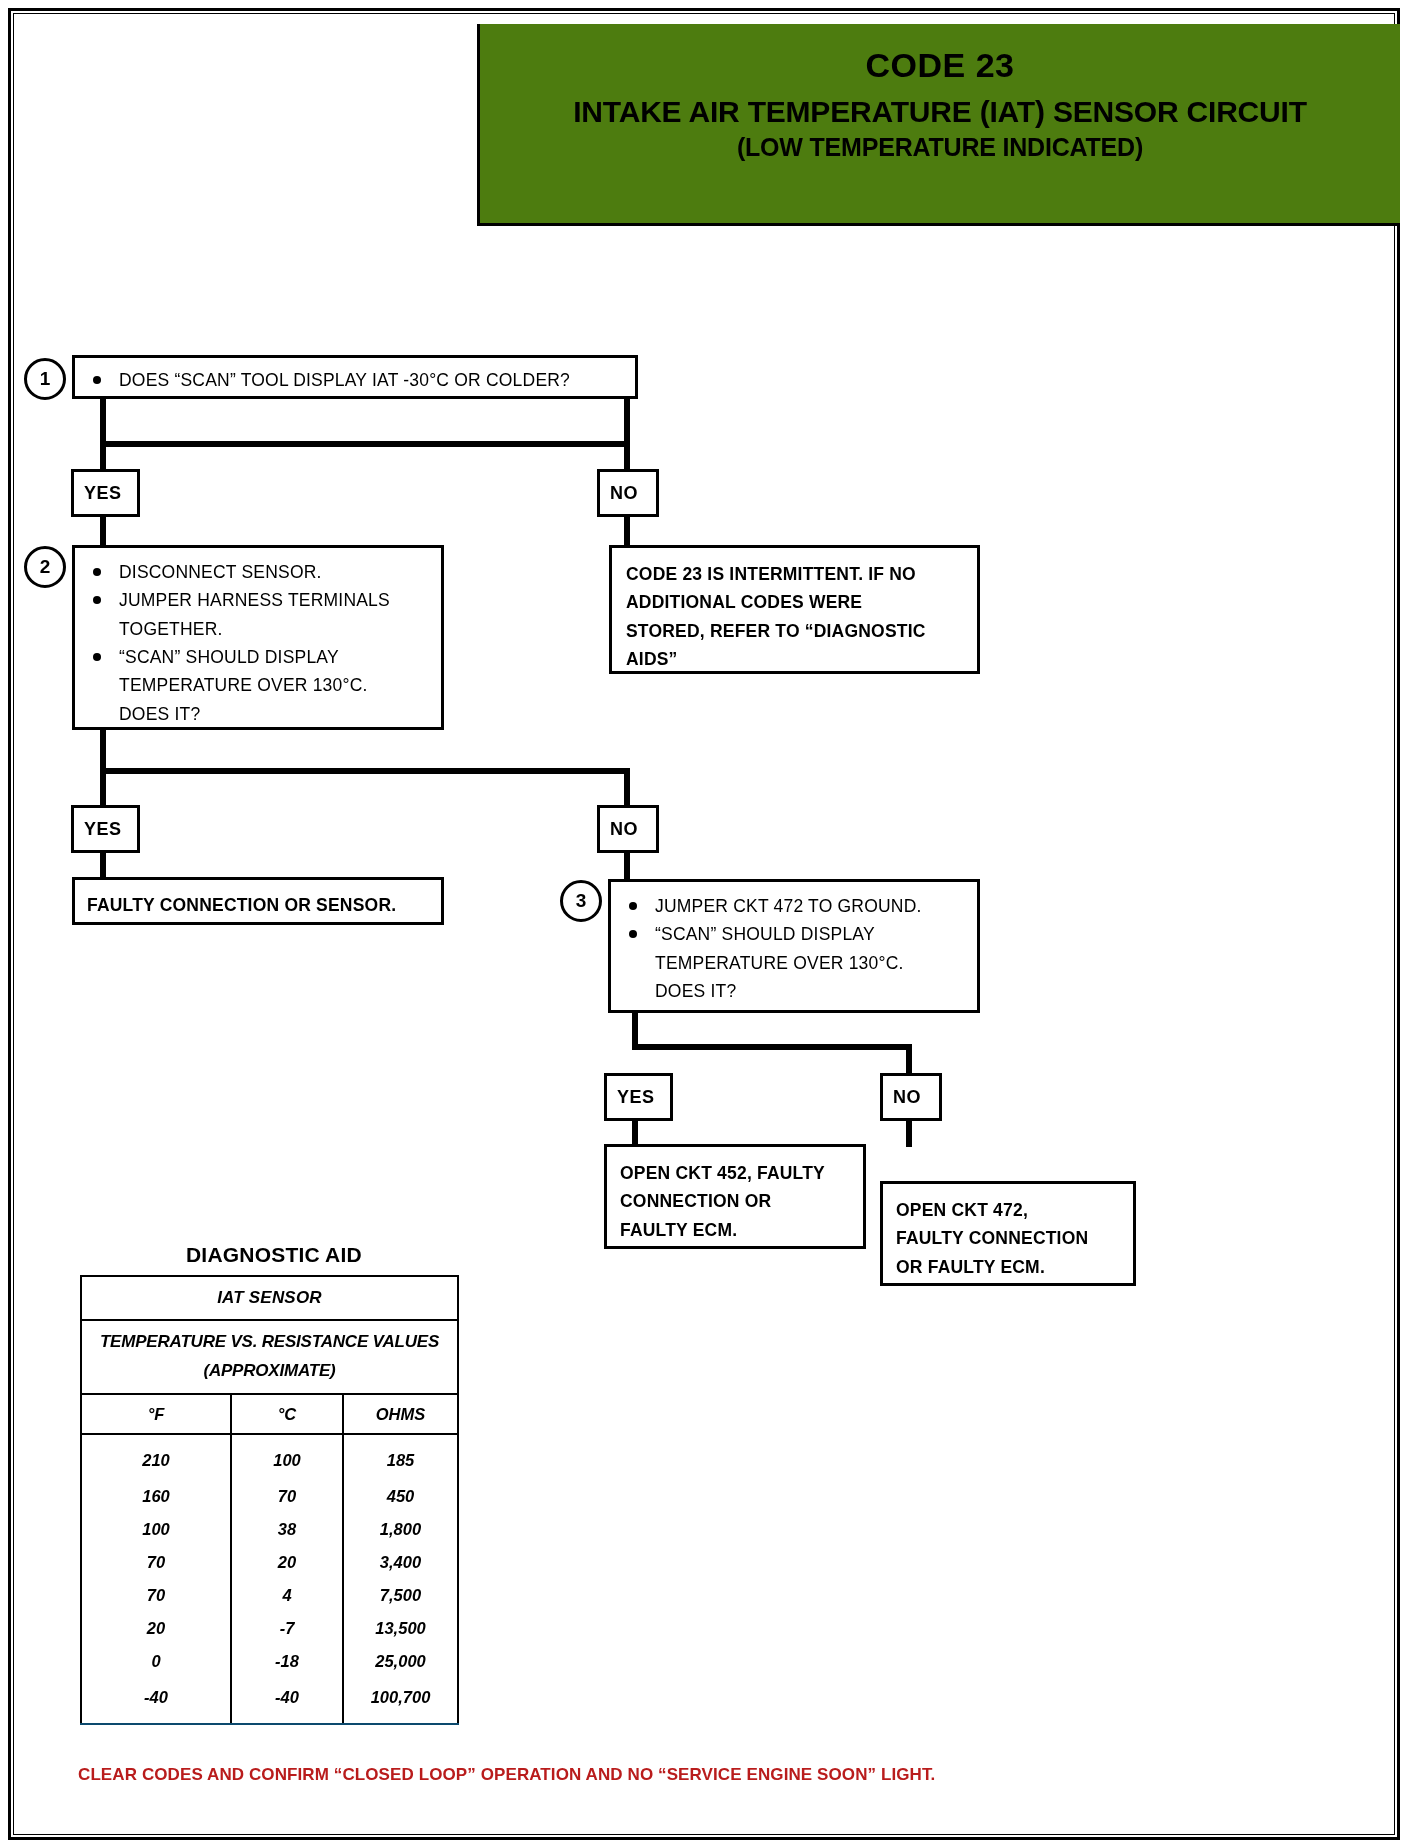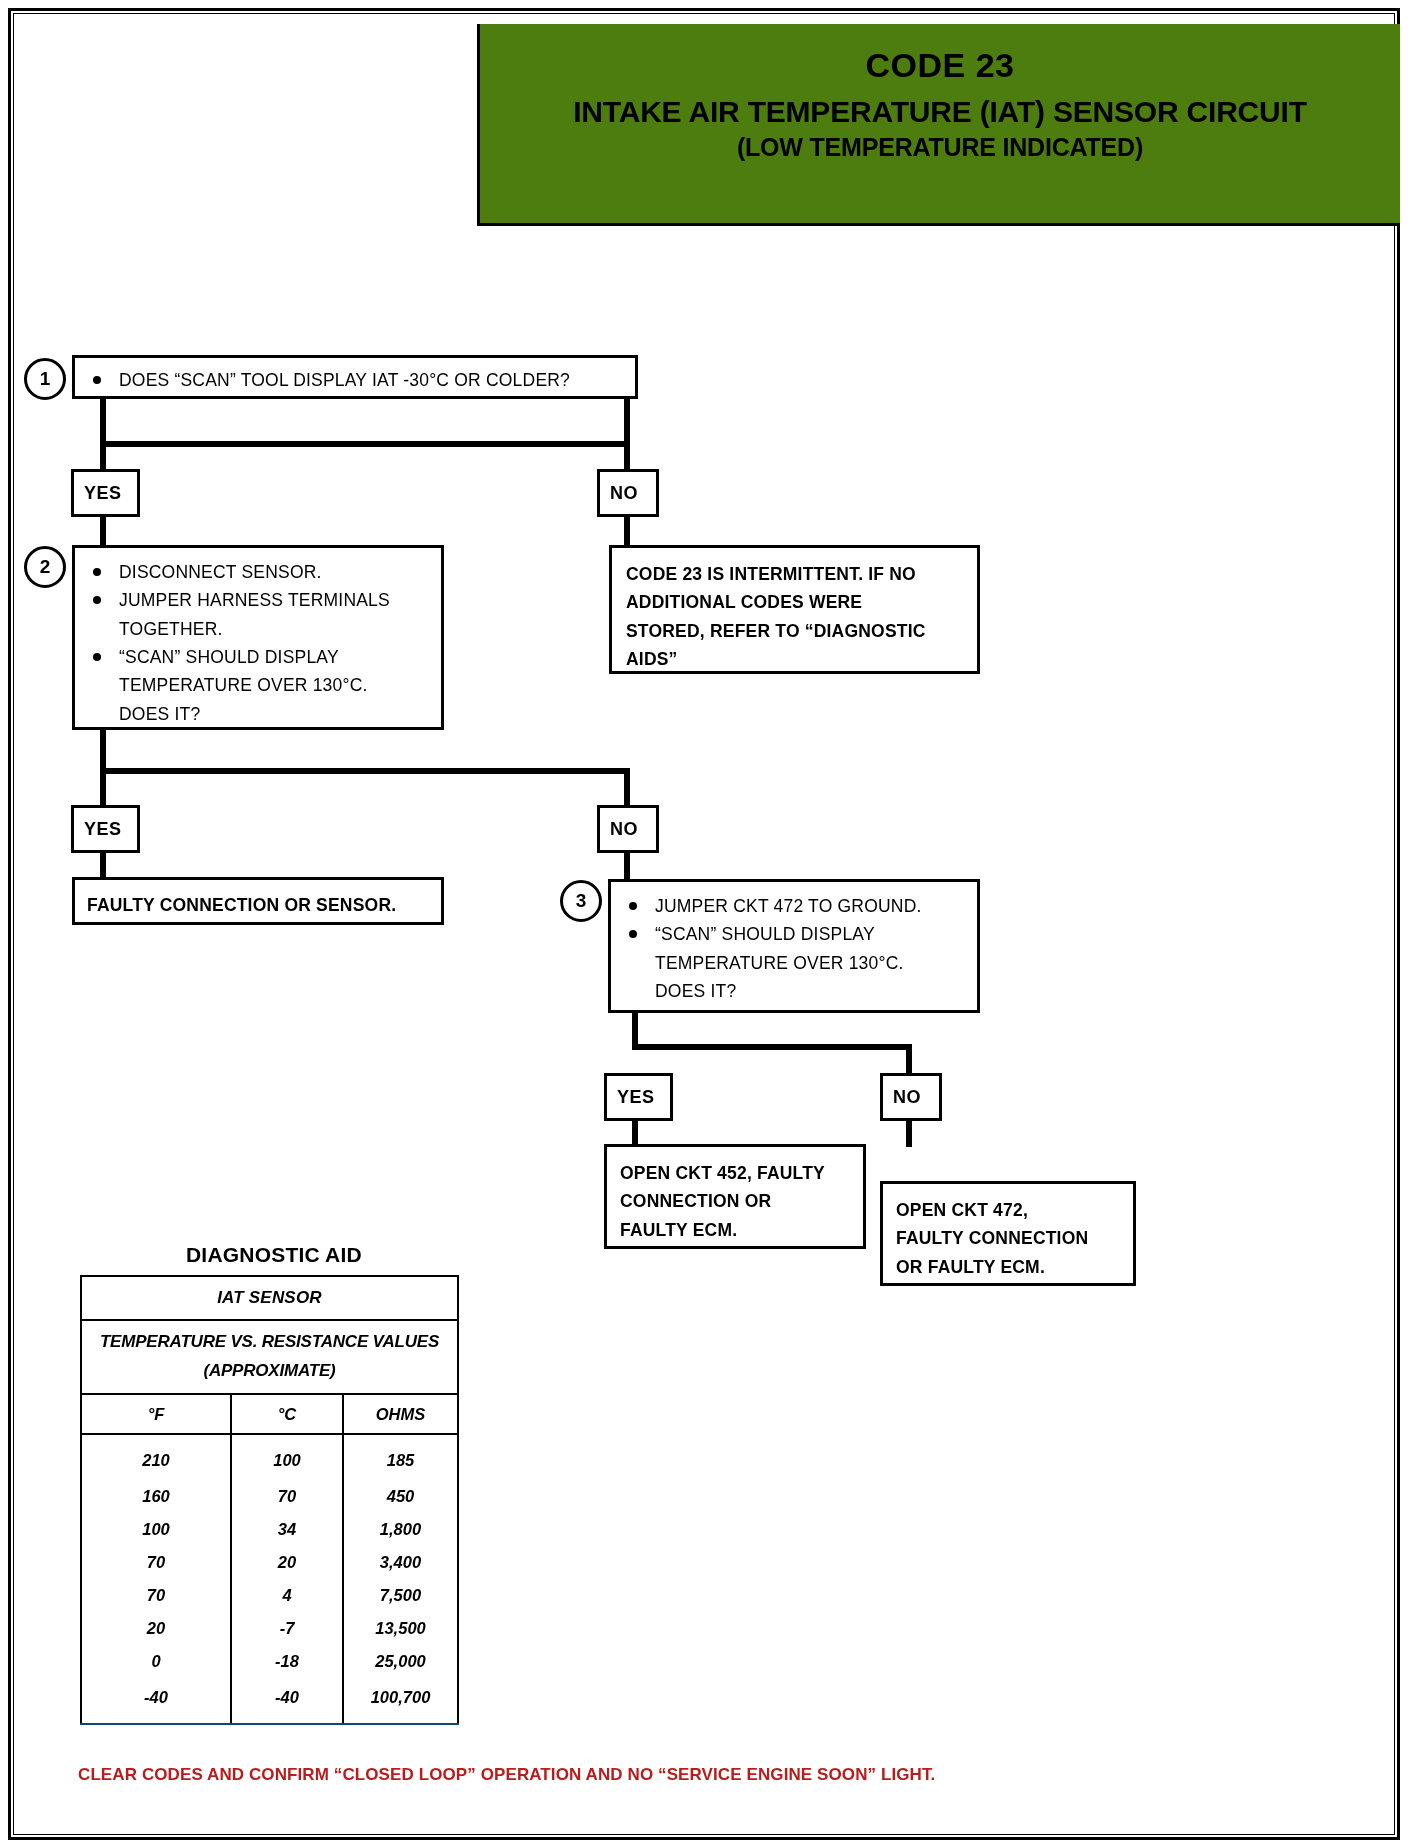--- a/index.html
+++ b/index.html
@@ -355,21 +355,21 @@
       <td class="val">100</td>
       <td class="val">185</td>
     </tr>
     <tr>
       <td class="val">160</td>
       <td class="val">70</td>
       <td class="val">450</td>
     </tr>
     <tr>
       <td class="val">100</td>
-      <td class="val">34</td>
+      <td class="val">38</td>
       <td class="val">1,800</td>
     </tr>
     <tr>
       <td class="val">70</td>
       <td class="val">20</td>
       <td class="val">3,400</td>
     </tr>
     <tr>
       <td class="val">70</td>
       <td class="val">4</td>

